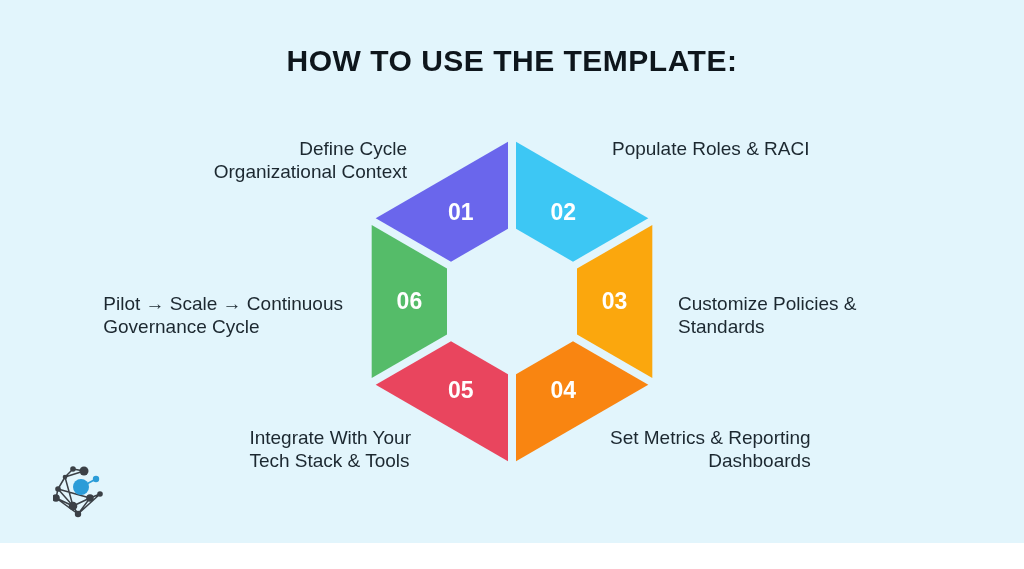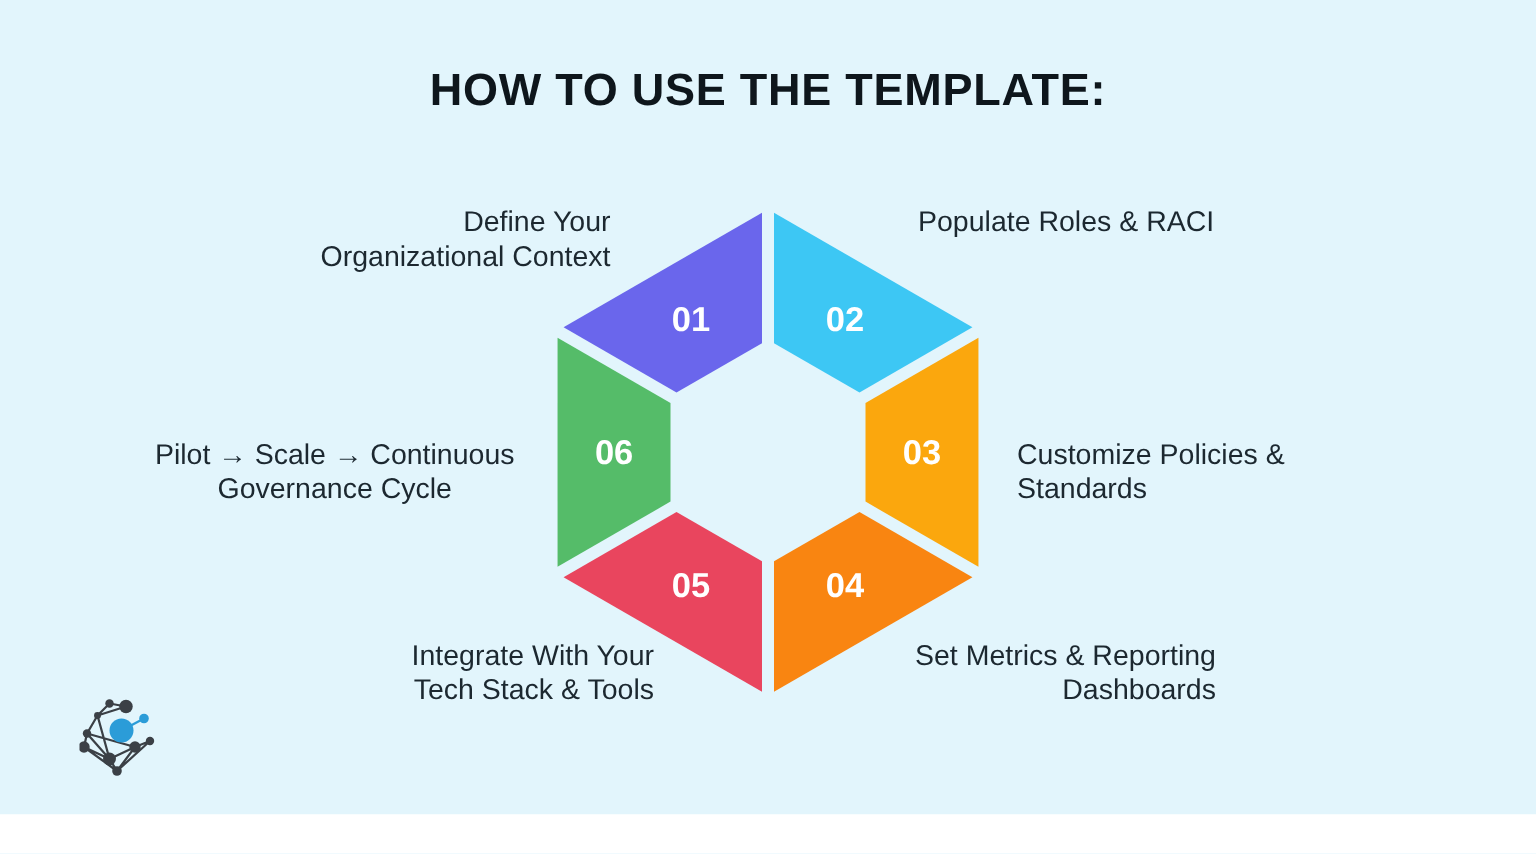--- a/index.html
+++ b/index.html
@@ -30,22 +30,22 @@
     position:absolute;
     font-size:19px;
     line-height:23px;
     color:#1C2830;
     white-space:pre-line;
   }
   .label-1 { top:137px; right:617px; text-align:right; }
   .label-2 { top:137px; left:612px;  text-align:left; }
   .label-3 { top:292px; left:678px;  text-align:left; }
   .label-4 { top:426px; left:610px;  text-align:right; }
-  .label-5 { top:426px; right:588px; text-align:right; }
-  .label-6 { top:292px; right:681px; text-align:center; }
+  .label-5 { top:426px; right:613px; }
+  .label-6 { top:292px; right:681px; text-align:left; }
   .logo { position:absolute; left:53px; top:461px; width:56px; height:58px; }
 </style>
 </head>
 <body>
 
 <div class="stage" style="background: rgb(226, 245, 252);">
 
   <div class="title-block">
     <div>HOW TO USE THE TEMPLATE:</div>
   </div>
@@ -58,21 +58,21 @@
       <polygon points="652.3,225.1 652.3,377.9 577.0,334.4 577.0,268.6" fill="#FBA70D"></polygon>
       <text x="614.6" y="301.5" dy="0.34em" text-anchor="middle" class="hex-num">03</text>
       <polygon points="648.3,384.8 516.0,461.2 516.0,374.2 573.0,341.3" fill="#F98511"></polygon>
       <text x="563.3" y="390.4" dy="0.34em" text-anchor="middle" class="hex-num">04</text>
       <polygon points="508.0,461.2 375.7,384.8 451.0,341.3 508.0,374.2" fill="#E9455E"></polygon>
       <text x="460.7" y="390.4" dy="0.34em" text-anchor="middle" class="hex-num">05</text>
       <polygon points="371.7,377.9 371.7,225.1 447.0,268.6 447.0,334.4" fill="#55BC69"></polygon>
       <text x="409.4" y="301.5" dy="0.34em" text-anchor="middle" class="hex-num">06</text>
     </svg>
 
-  <div class="step-label label-1">Define Your
+  <div class="step-label label-1">Define Cycle
 Organizational Context</div>
   <div class="step-label label-3">Customize Policies &amp;
 Standards</div>
   <div class="step-label label-2">Populate Roles &amp; RACI</div>
   <div class="step-label label-4">Set Metrics &amp; Reporting
 Dashboards</div>
   <div class="step-label label-5">Integrate With Your
 Tech Stack &amp; Tools</div>
   <div class="step-label label-6">Pilot → Scale → Continuous
 Governance Cycle</div>

